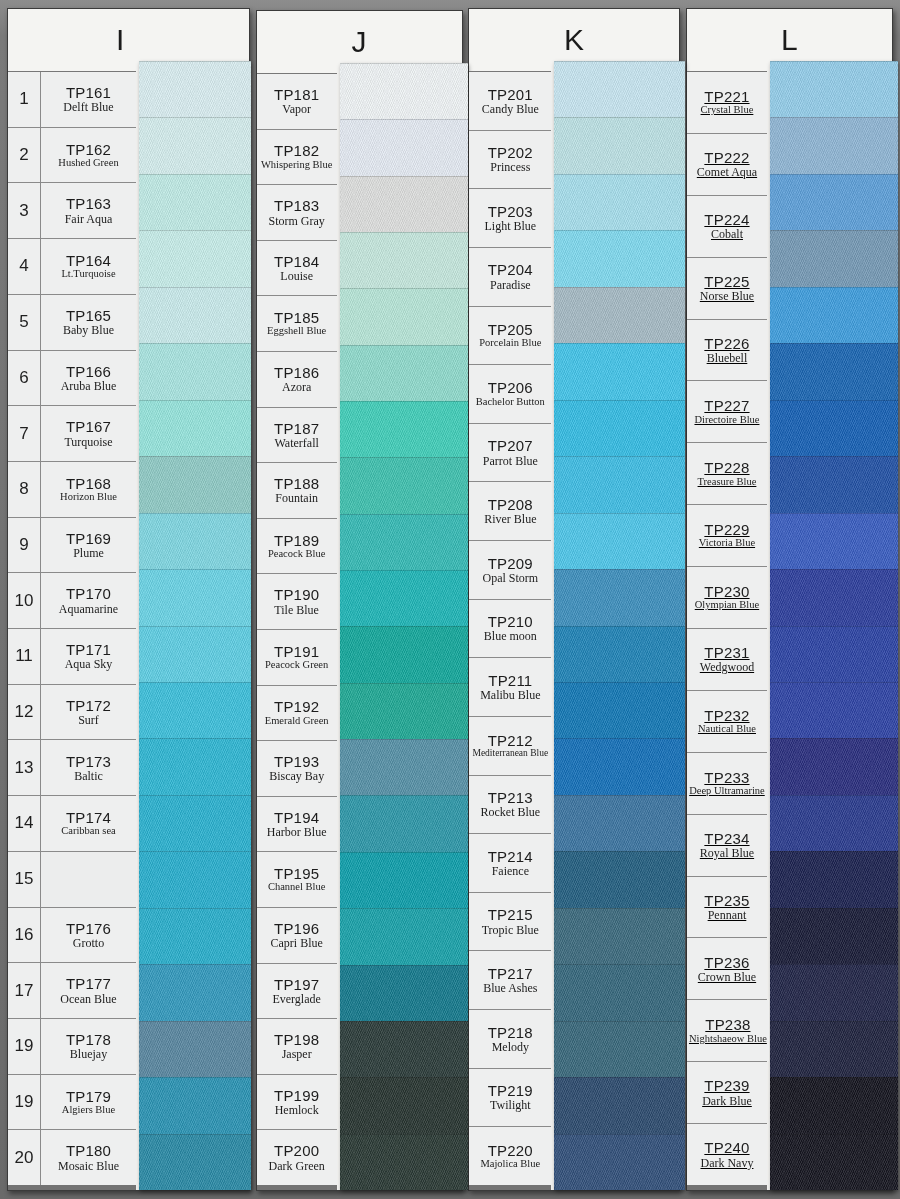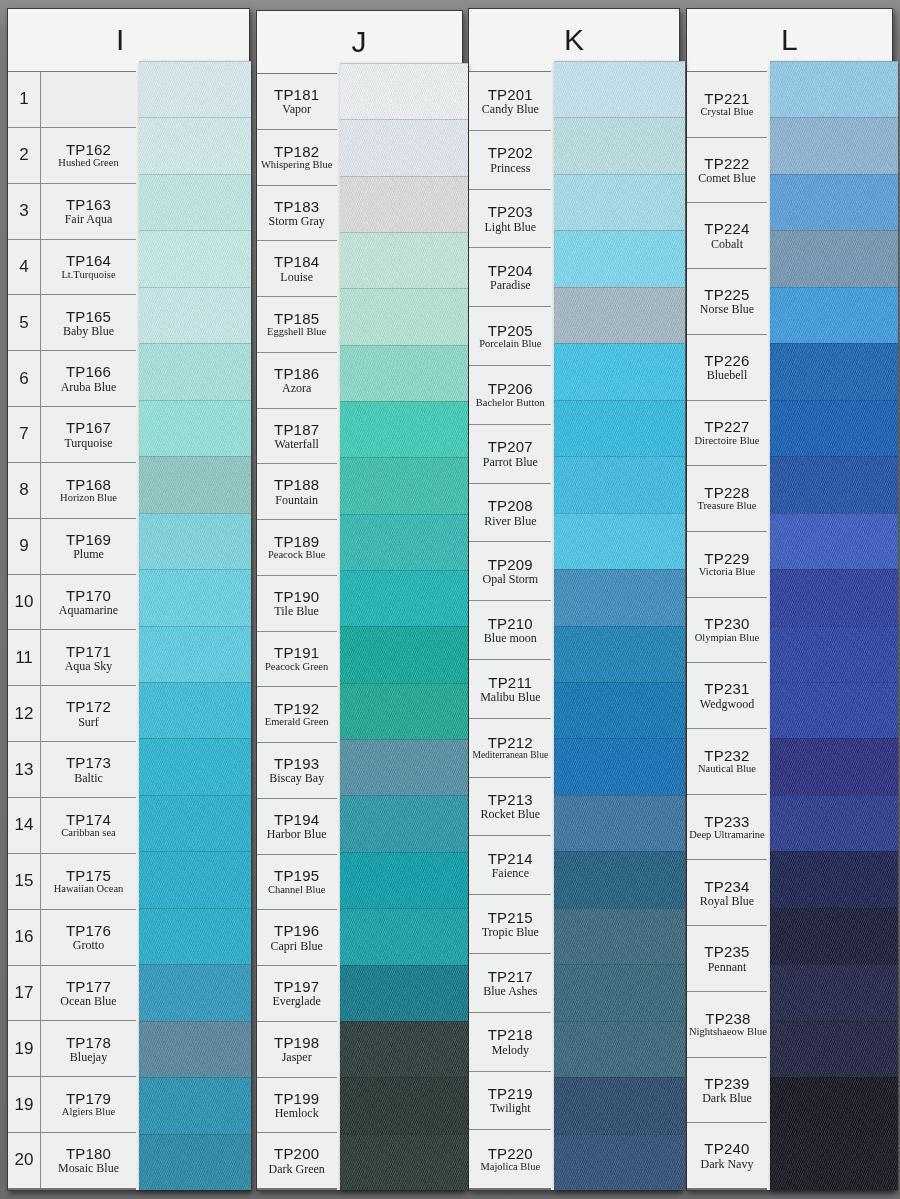--- a/index.html
+++ b/index.html
@@ -67,31 +67,31 @@
     display:flex;
     flex-direction:column;
     flex:0 0 auto;
     border-top:1px solid #777;
     position:relative;
     z-index:3;
   }
   .card.c0 .rows{width:128px;}
   .card.c1 .rows{width:80px;}
   .card.c2 .rows{width:82px;}
-  .card.c3 .rows{width:80px;}
+  .card.c3 .rows{width:80px;text-decoration:underline;}
 
   .row{
     flex:1 1 0;
     display:flex;
     align-items:stretch;
     border-bottom:1px solid #8a8a8a;
     background:#eceded;
     box-sizing:border-box;
   }
-  .row:last-child{border-bottom:2px solid #737373;}
+  .row:last-child{border-bottom:5px solid #737373;}
   .idx{
     flex:0 0 32px;
     border-right:1px solid #8a8a8a;
     display:flex;align-items:center;justify-content:center;
     font-size:17px;color:#1f1f1f;
     background:#eeefef;
   }
   .namecell{
     flex:1 1 auto;
     display:flex;flex-direction:column;
@@ -156,20 +156,24 @@
 <div id="sheet"></div>
 <div id="cards">
     <div class="card c0">
       <div class="card-head">
         <div class="card-letter">I</div>
       </div>
       <div class="card-body">
         <div class="rows">
           <div class="row">
             <div class="idx">1</div>
+            <div class="namecell">
+              <div class="code">TP161</div>
+              <div class="cname ">Delft Blue</div>
+            </div>
           </div>
           <div class="row">
             <div class="idx">2</div>
             <div class="namecell">
               <div class="code">TP162</div>
               <div class="cname sm">Hushed Green</div>
             </div>
           </div>
           <div class="row">
             <div class="idx">3</div>
@@ -250,24 +254,20 @@
           </div>
           <div class="row">
             <div class="idx">14</div>
             <div class="namecell">
               <div class="code">TP174</div>
               <div class="cname sm">Caribban sea</div>
             </div>
           </div>
           <div class="row">
             <div class="idx">15</div>
-            <div class="namecell">
-              <div class="code">TP175</div>
-              <div class="cname sm">Hawaiian Ocean</div>
-            </div>
           </div>
           <div class="row">
             <div class="idx">16</div>
             <div class="namecell">
               <div class="code">TP176</div>
               <div class="cname ">Grotto</div>
             </div>
           </div>
           <div class="row">
             <div class="idx">17</div>
@@ -626,21 +626,21 @@
         <div class="rows">
           <div class="row">
             <div class="namecell">
               <div class="code">TP221</div>
               <div class="cname sm">Crystal Blue</div>
             </div>
           </div>
           <div class="row">
             <div class="namecell">
               <div class="code">TP222</div>
-              <div class="cname ">Comet Blue</div>
+              <div class="cname ">Comet Aqua</div>
             </div>
           </div>
           <div class="row">
             <div class="namecell">
               <div class="code">TP224</div>
               <div class="cname ">Cobalt</div>
             </div>
           </div>
           <div class="row">
             <div class="namecell">
@@ -699,20 +699,26 @@
           <div class="row">
             <div class="namecell">
               <div class="code">TP234</div>
               <div class="cname ">Royal Blue</div>
             </div>
           </div>
           <div class="row">
             <div class="namecell">
               <div class="code">TP235</div>
               <div class="cname ">Pennant</div>
+            </div>
+          </div>
+          <div class="row">
+            <div class="namecell">
+              <div class="code">TP236</div>
+              <div class="cname ">Crown Blue</div>
             </div>
           </div>
           <div class="row">
             <div class="namecell">
               <div class="code">TP238</div>
               <div class="cname sm">Nightshaeow Blue</div>
             </div>
           </div>
           <div class="row">
             <div class="namecell">

